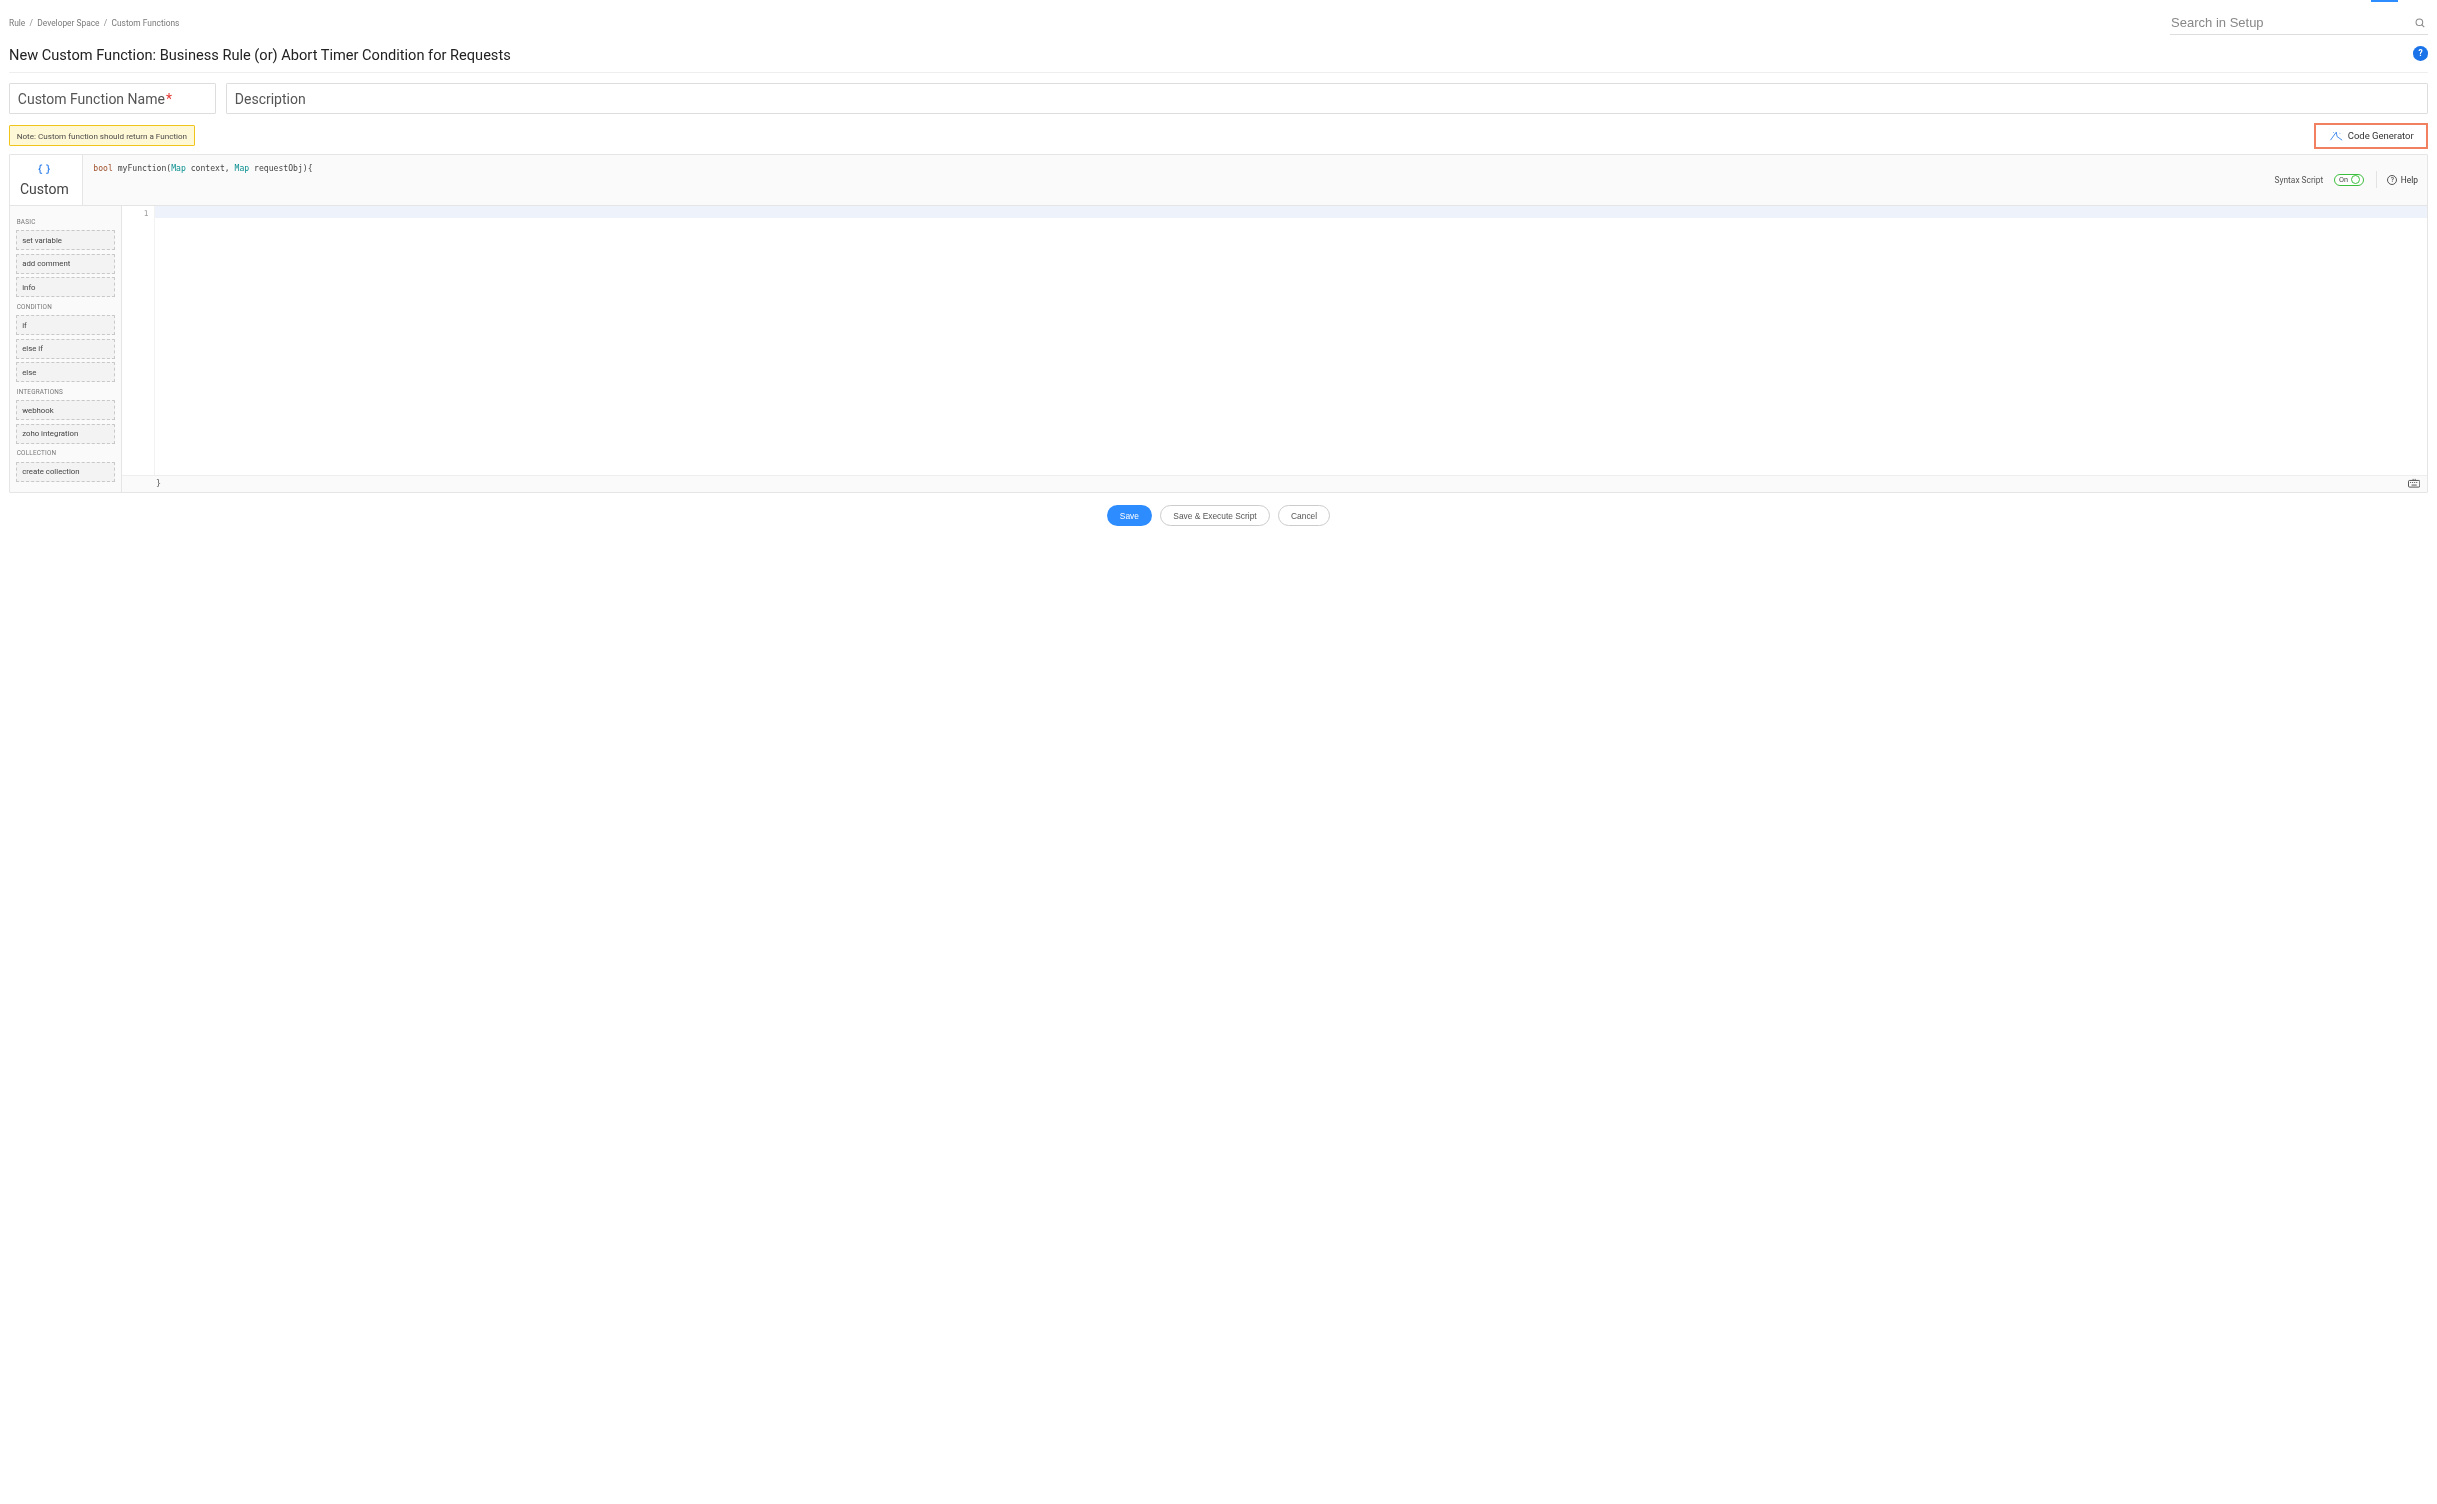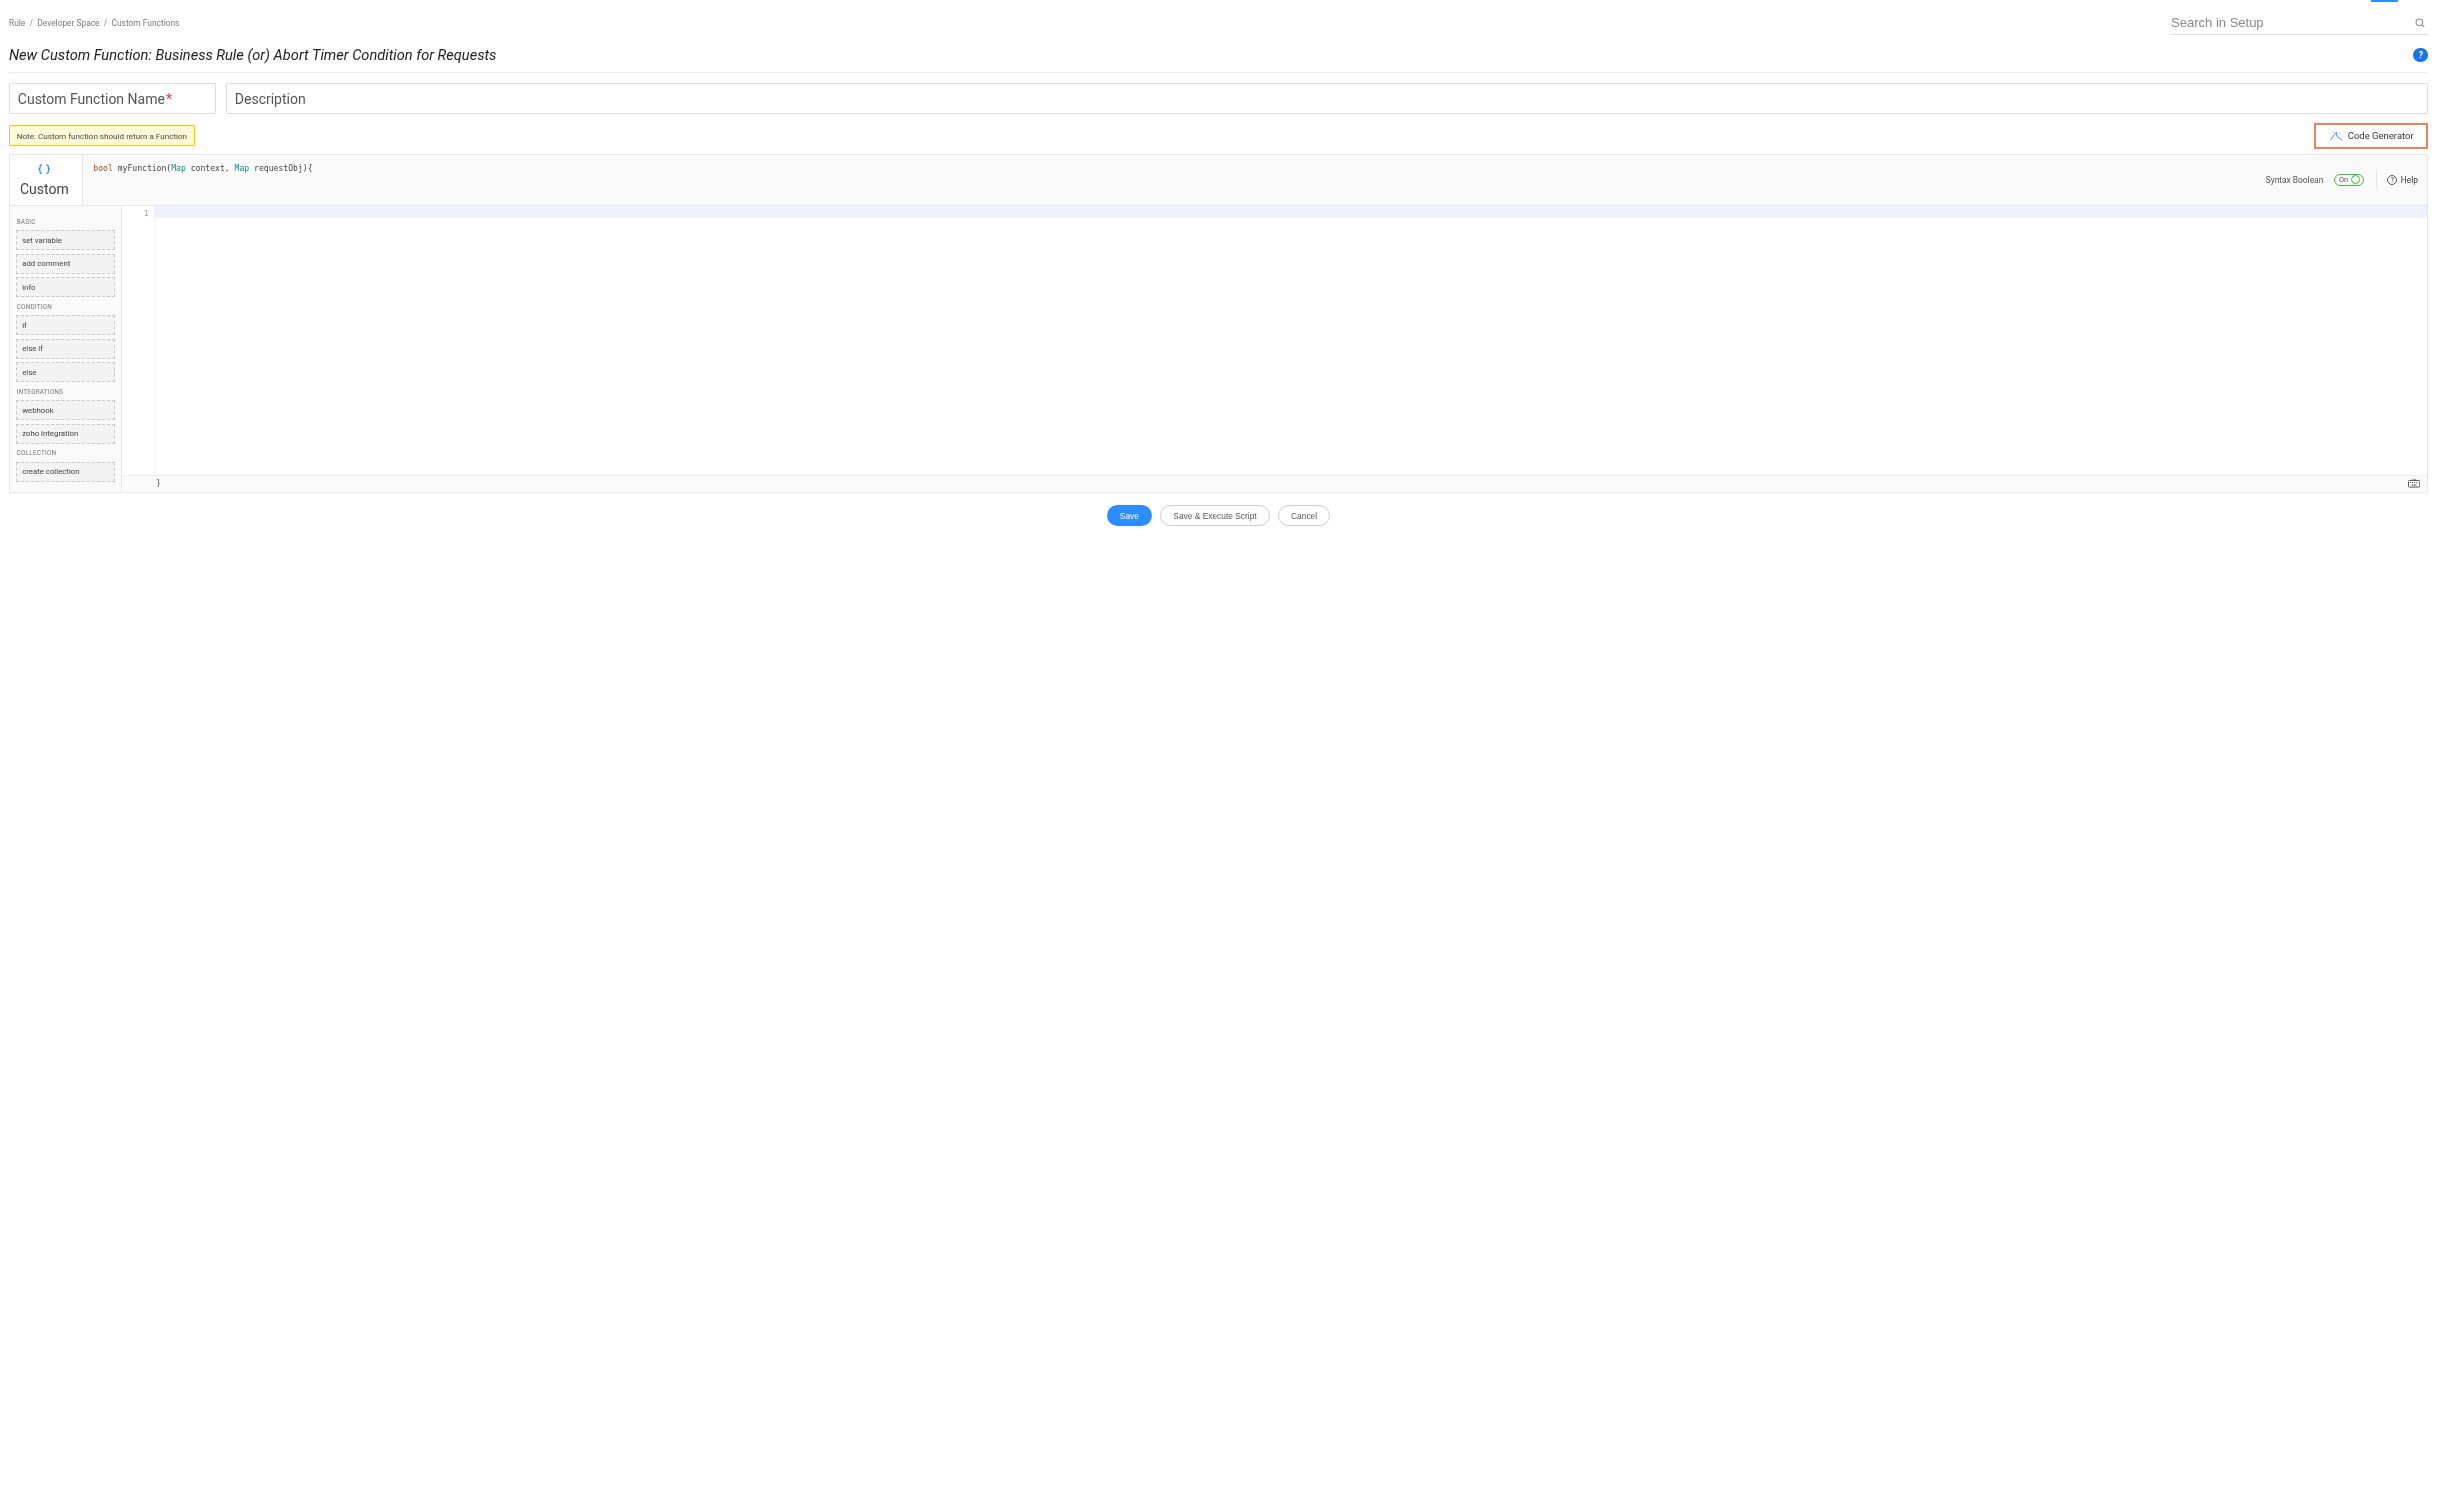--- a/index.html
+++ b/index.html
@@ -35,24 +35,23 @@
     outline: none;
     background: transparent;
   }
   .search-input::placeholder { color: #888; }
   .search-icon {
     position: absolute; right: 2.2px; top: 50%; transform: translateY(-50%);
     width: 12.3px; height: 12.3px; color: #888;
   }
 
   .title-row {
-    display: flex; justify-content: space-between; align-items: center;
+    display: flex; justify-content: space-between; 
     padding: 5.6px 0 7.8px 0;
     border-bottom: 0.6px solid #eee;
-    font-style: italic;
   }
   .page-title { font-size: 14.6px; font-weight: 400; color: #222; }
   .help-badge {
     width: 14.6px; height: 14.6px; border-radius: 50%;
     background: #1a73e8; color: #fff; display:flex; align-items:center; justify-content:center;
     font-weight: 700; font-size: 8.4px;
     cursor: pointer;
   }
 
   
@@ -238,21 +237,21 @@
             <path d="M8 4 H6 a2 2 0 0 0 -2 2 v4 l-2 2 2 2 v4 a2 2 0 0 0 2 2 h2"></path>
             <path d="M16 4 h2 a2 2 0 0 1 2 2 v4 l2 2 -2 2 v4 a2 2 0 0 1 -2 2 h-2"></path>
           </svg>
           <span>Custom</span>
         </div>
         <div class="sig-area">
           <span class="tok-brown">bool</span><span> myFunction(</span><span class="tok-teal">Map</span><span> context, </span><span class="tok-teal">Map</span><span> requestObj){</span>
         </div>
       </div>
       <div class="editor-right">
-        <span class="sa-label">Syntax Boolean</span>
+        <span class="sa-label">Syntax Script</span>
         <div class="toggle">
           <span>On</span>
           <span class="knob"></span>
         </div>
         <div class="divider"></div>
         <div class="help-link">
           <span class="qmark-circ">?</span>
           <span>Help</span>
         </div>
       </div>

